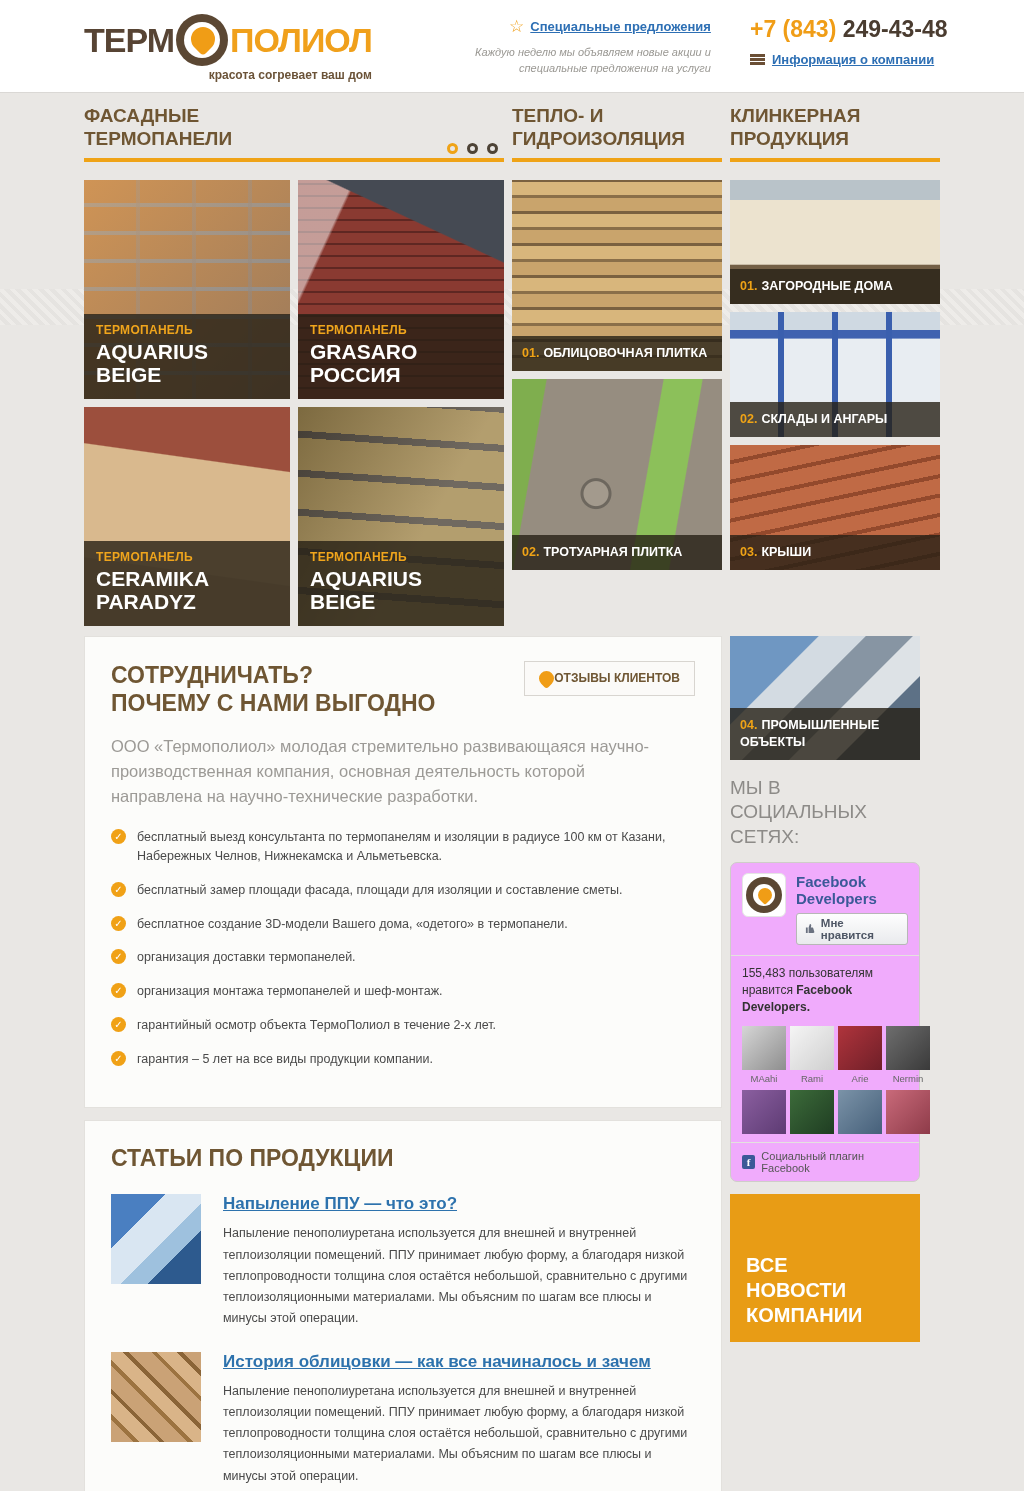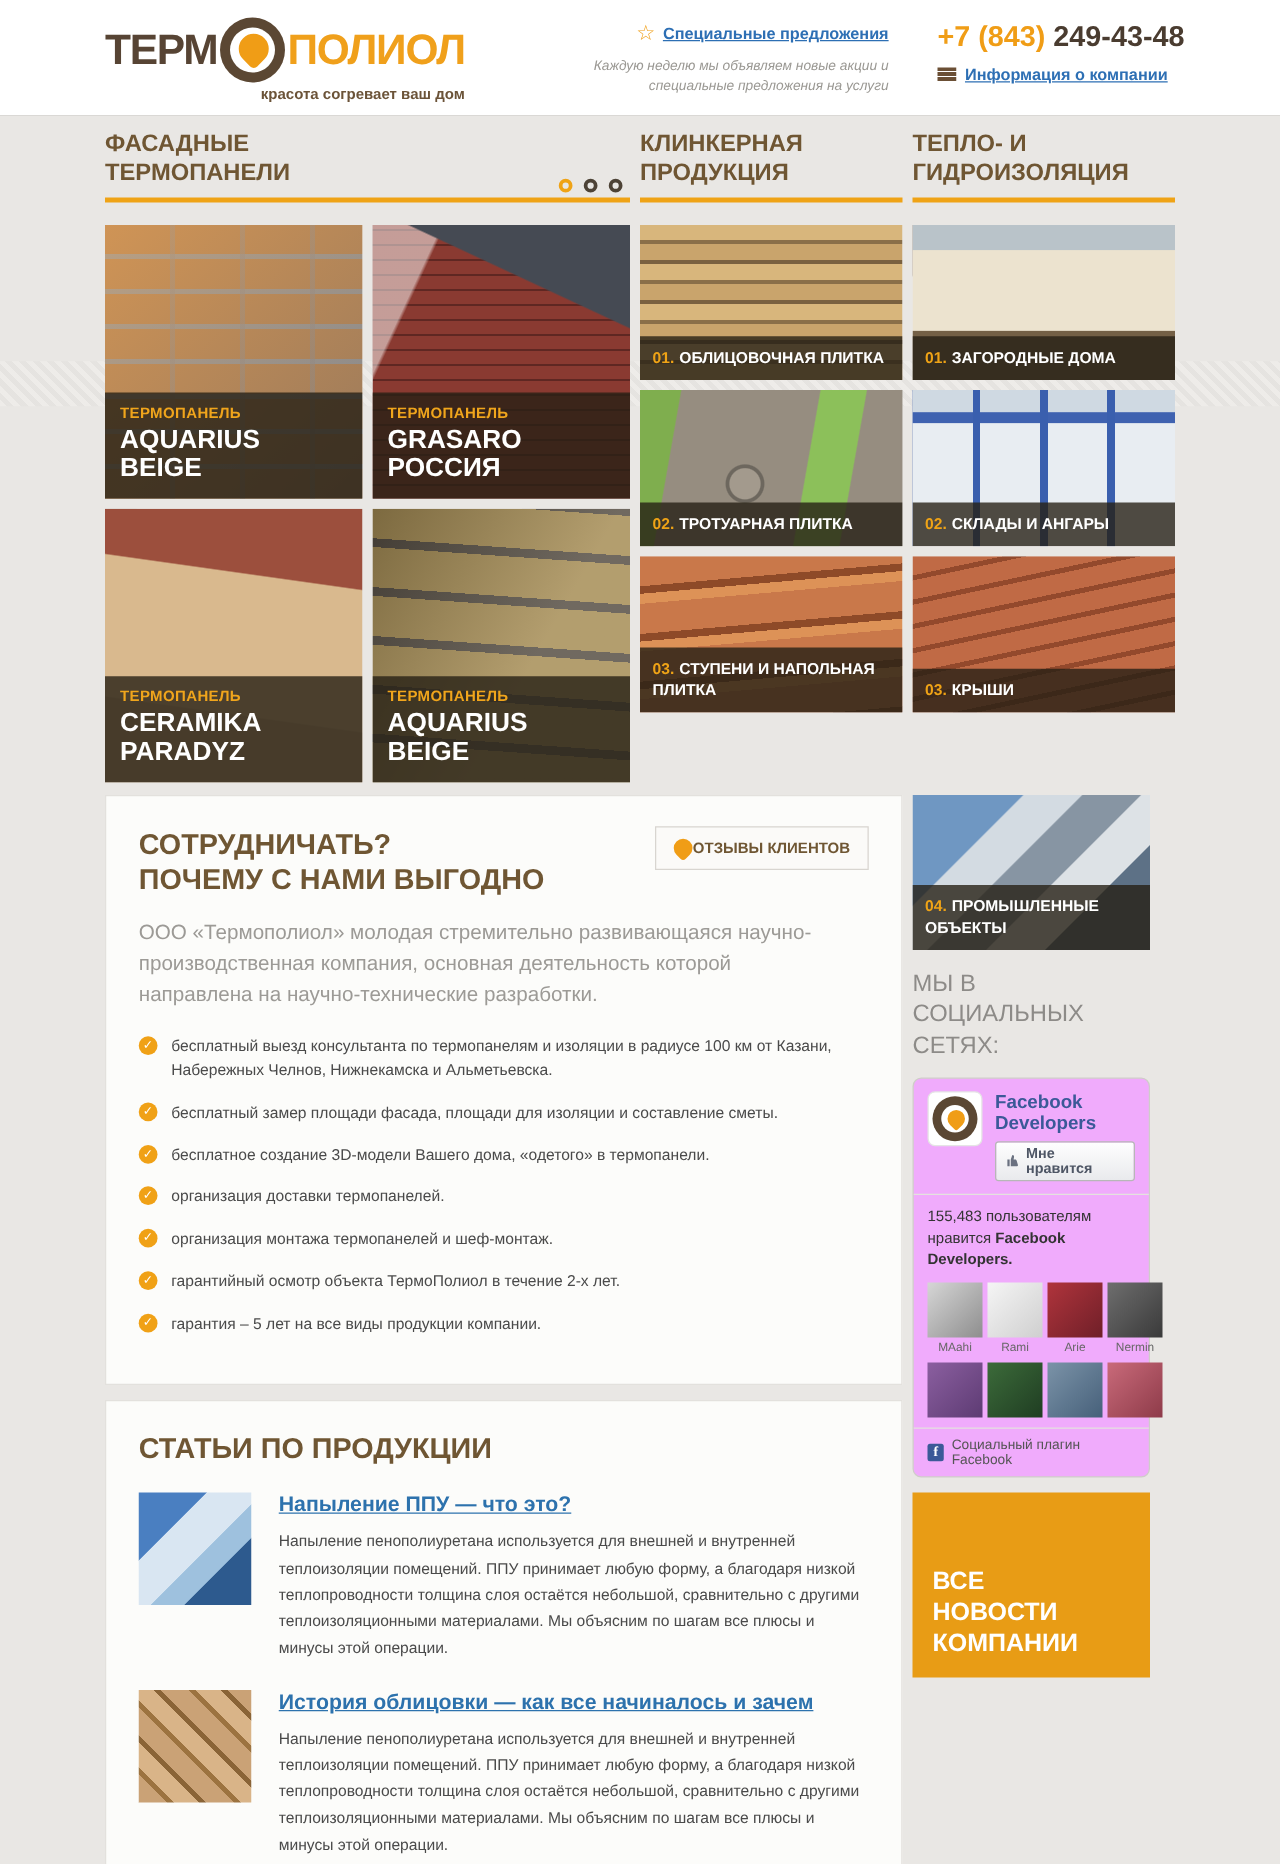--- a/index.html
+++ b/index.html
@@ -190,29 +190,29 @@
         </h2>
         <div class="dots">
           <span class="dot active"></span>
           <span class="dot"></span>
           <span class="dot"></span>
         </div>
         <div class="head-bar"></div>
       </div>
       <div class="col-head">
         <h2>
+          <span>ТЕПЛО- И</span>
+          <span>ГИДРОИЗОЛЯЦИЯ</span>
+        </h2>
+        <div class="head-bar"></div>
+      </div>
+      <div class="col-head">
+        <h2>
           <span>КЛИНКЕРНАЯ</span>
           <span>ПРОДУКЦИЯ</span>
-        </h2>
-        <div class="head-bar"></div>
-      </div>
-      <div class="col-head">
-        <h2>
-          <span>ТЕПЛО- И</span>
-          <span>ГИДРОИЗОЛЯЦИЯ</span>
         </h2>
         <div class="head-bar"></div>
       </div>
     </div>
 
     <div class="top-grid">
       <div class="panel-grid">
         <div class="tile panel">
           <div class="ph ph-p1"></div>
           <div class="p-label">
@@ -244,24 +244,20 @@
       </div>
 
       <div class="cat-col">
         <div class="cat-item">
           <div class="ph ph-c1"></div>
           <div class="c-label"><span class="c-num">01.</span><span>ОБЛИЦОВОЧНАЯ ПЛИТКА</span></div>
         </div>
         <div class="cat-item">
           <div class="ph ph-c2"></div>
           <div class="c-label"><span class="c-num">02.</span><span>ТРОТУАРНАЯ ПЛИТКА</span></div>
-        </div>
-        <div class="cat-item">
-          <div class="ph ph-c3"></div>
-          <div class="c-label"><span class="c-num">03.</span><span>СТУПЕНИ И НАПОЛЬНАЯ ПЛИТКА</span></div>
         </div>
       </div>
 
       <div class="cat-col">
         <div class="cat-item">
           <div class="ph ph-i1"></div>
           <div class="c-label"><span class="c-num">01.</span><span>ЗАГОРОДНЫЕ ДОМА</span></div>
         </div>
         <div class="cat-item">
           <div class="ph ph-i2"></div>

